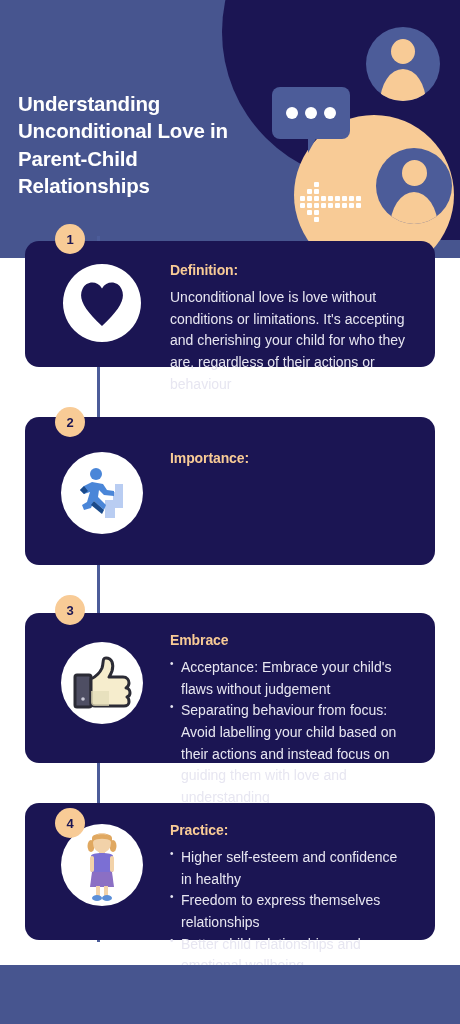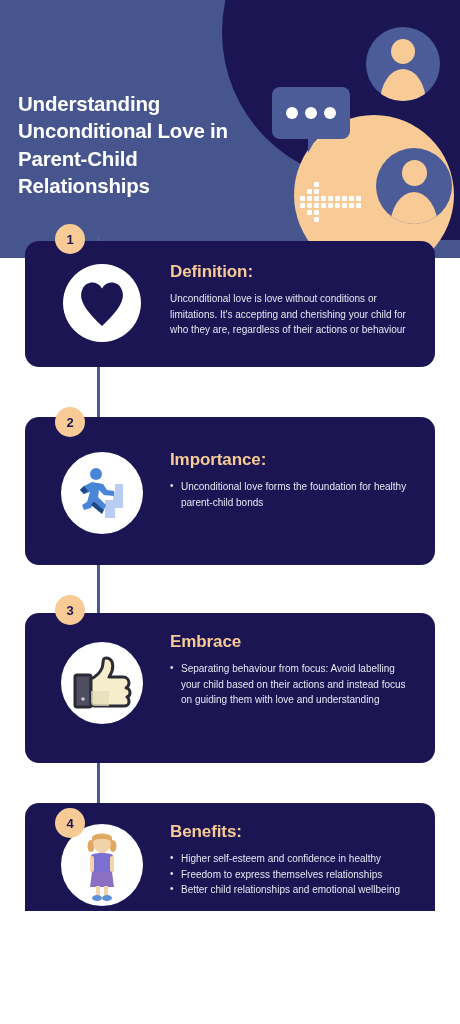--- a/index.html
+++ b/index.html
@@ -6,21 +6,21 @@
   html, body {
     width: 460px;
     height: 1024px;
     background: #ffffff;
     font-family: "Liberation Sans", sans-serif;
     overflow: hidden;
   }
   .page {
     position: relative;
     width: 460px;
-    height: 911px;
+    height: 1024px;
     background: #ffffff;
     overflow: hidden;
   }
 
   
   .header {
     position: absolute;
     left: 0; top: 0;
     width: 460px;
     height: 258px;
@@ -181,28 +181,28 @@
   .ic-3 { top: 642px; }
   .ic-4 { top: 824px; }
 
   .card-text {
     position: absolute;
     left: 170px;
     width: 240px;
   }
   .card-title {
     color: #f8cb96;
-    font-size: 17px;
+    font-size: 14px;
     font-weight: bold;
     margin-bottom: 9px;
     letter-spacing: -0.1px;
   }
   .card-body {
     color: #e7e6f1;
-    font-size: 10px;
+    font-size: 14px;
     line-height: 1.55;
   }
   .card-body ul { list-style: none; }
   .card-body li {
     position: relative;
     padding-left: 11px;
     margin-bottom: 0px;
   }
   .card-body li::before {
     content: "•";
@@ -326,21 +326,20 @@
       <g fill="#1a4a8a">
         <path d="M22 37 L32 46 L30 50 L19 41 Z"></path>
         <path d="M12 22 L8 26 L12 30 L16 27 Z"></path>
       </g>
     </svg>
   </div>
   <div class="card-text ct-2">
     <div class="card-title">Importance:</div>
     <div class="card-body">
       <ul>
-        <li>Unconditional love forms the foundation for healthy parent-child bonds</li>
       </ul>
     </div>
   </div>
 
   <div class="card card-3"></div>
   <div class="badge badge-3">3</div>
   <div class="icon-circle ic-3">
     <svg width="62" height="56" viewBox="0 0 62 56" aria-hidden="true">
       <g stroke="#2b2b35" stroke-width="3" stroke-linejoin="round">
         <rect x="4" y="20" width="16" height="32" rx="2" fill="#4e4e63"></rect>
@@ -350,20 +349,21 @@
              C58 49 56 51 53 51 L24 51 C21 51 20 49 20 47 Z"></path>
       </g>
       <circle cx="12" cy="44" r="1.8" fill="#c9c9d6"></circle>
       <path d="M20 36 L38 36 L38 51 L24 51 C21 51 20 49 20 47 Z" fill="#e3dcb8" opacity="0.75"></path>
     </svg>
   </div>
   <div class="card-text ct-3">
     <div class="card-title">Embrace</div>
     <div class="card-body">
       <ul>
+        <li>Acceptance: Embrace your child's flaws without judgement</li>
         <li>Separating behaviour from focus: Avoid labelling your child based on their actions and instead focus on guiding them with love and understanding</li>
       </ul>
     </div>
   </div>
 
   <div class="card card-4"></div>
   <div class="badge badge-4">4</div>
   <div class="icon-circle ic-4">
     <svg width="48" height="72" viewBox="0 0 48 72" aria-hidden="true">
       <g fill="#e0a860">
@@ -378,21 +378,21 @@
       <rect x="12" y="27" width="4" height="16" rx="2" fill="#f2d2a9"></rect>
       <rect x="32" y="27" width="4" height="16" rx="2" fill="#f2d2a9"></rect>
       <path d="M14 43 L34 43 L36 58 L12 58 Z" fill="#8b6fc4"></path>
       <rect x="18" y="57" width="4" height="11" fill="#f2d2a9"></rect>
       <rect x="26" y="57" width="4" height="11" fill="#f2d2a9"></rect>
       <ellipse cx="19" cy="69" rx="5" ry="3" fill="#5b8fd8"></ellipse>
       <ellipse cx="29" cy="69" rx="5" ry="3" fill="#5b8fd8"></ellipse>
     </svg>
   </div>
   <div class="card-text ct-4">
-    <div class="card-title">Benefits:</div>
+    <div class="card-title">Practice:</div>
     <div class="card-body">
       <ul>
         <li>Higher self-esteem and confidence in healthy</li>
         <li>Freedom to express themselves relationships</li>
         <li>Better child relationships and emotional wellbeing</li>
       </ul>
     </div>
   </div>
 
   <div class="footer"></div>

